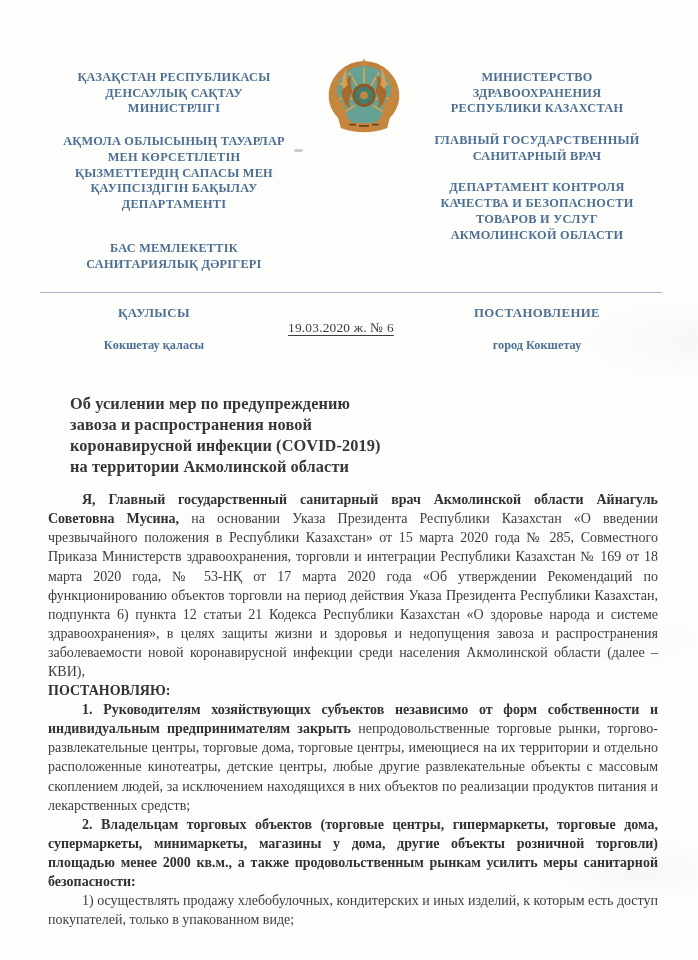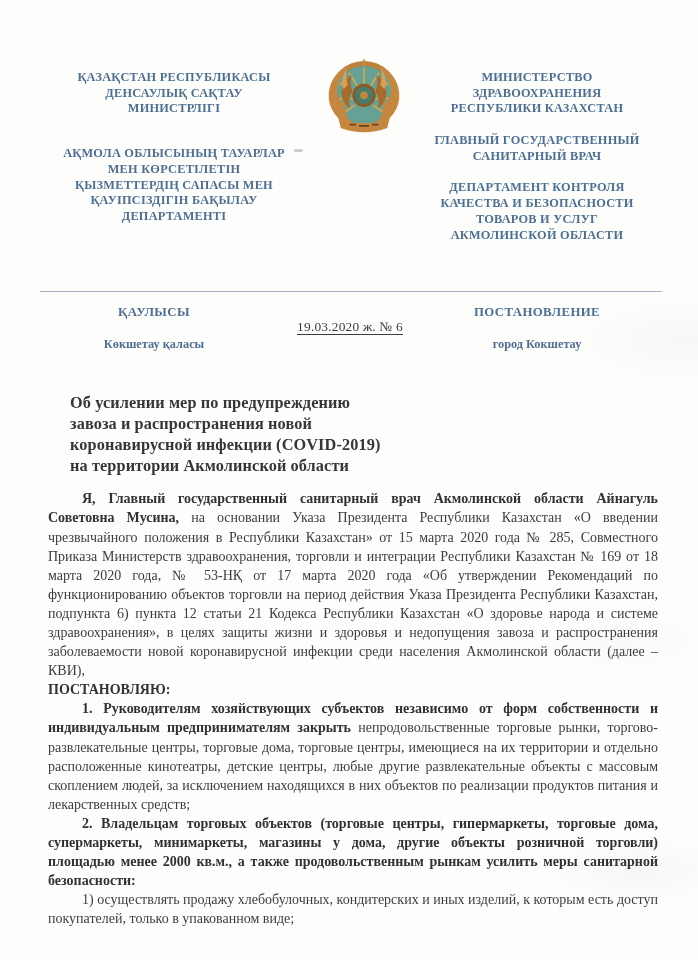--- a/index.html
+++ b/index.html
@@ -20,32 +20,32 @@
   .hdr{display:flex;justify-content:space-between;padding:54px 36px 0 40px;}
   .hcol{
     text-align:center;color:#4d6f94;font-weight:bold;
     font-size:12.3px;line-height:15.8px;letter-spacing:.25px;
     white-space:pre-line;
   }
   .hcol-left{width:268px;}
   .hcol-right{width:250px;}
   .hmid{flex:1;display:flex;justify-content:center;align-items:flex-start;}
   .hblock{white-space:pre-line;}
-  .hcol-left .b1{margin-bottom:13px;}
+  .hcol-left .b1{margin-bottom:1px;}
   .hcol-left .b2{margin-bottom:12px;}
   .hcol-right .b1{}
   .hcol-right .b2{margin-bottom:28px;}
   .emblem-wrap{margin-top:0;margin-left:8px;filter:blur(.35px) saturate(.95);}
   .rule{margin:4px 36px 0 40px;border-top:1.7px solid #a7b4c1;height:0;}
   
   .meta{display:flex;justify-content:space-between;padding:13px 36px 0 20px;}
   .mcol{text-align:center;color:#4d6f94;font-weight:bold;}
   .mcol-left{width:268px;}
   .mcol-right{width:250px;}
-  .mmid{flex:1;display:flex;flex-direction:column;align-items:center;}
+  .mmid{flex:1;display:flex;flex-direction:column;align-items:flex-start;}
   .act-type{font-size:12.8px;letter-spacing:.4px;}
   .act-city{margin-top:17px;font-size:12.3px;text-align:center;}
   .act-date{
     margin-top:14px;font-size:13.4px;letter-spacing:.2px;
     text-decoration:underline;text-underline-offset:3px;
   }
   
   .doc-title{
     margin:40px 36px 0 70px;
     font-weight:bold;font-size:16.3px;line-height:21px;
@@ -74,20 +74,22 @@
   <div class="hdr">
     <div class="hcol hcol-left">
       <div class="hblock b1">ҚАЗАҚСТАН РЕСПУБЛИКАСЫ
 ДЕНСАУЛЫҚ САҚТАУ
 МИНИСТРЛІГІ</div>
       <div class="hblock b2">АҚМОЛА ОБЛЫСЫНЫҢ ТАУАРЛАР
 МЕН КӨРСЕТІЛЕТІН
 ҚЫЗМЕТТЕРДІҢ САПАСЫ МЕН
 ҚАУІПСІЗДІГІН БАҚЫЛАУ
 ДЕПАРТАМЕНТІ</div>
+      <div class="hblock b3">БАС МЕМЛЕКЕТТІК
+САНИТАРИЯЛЫҚ ДӘРІГЕРІ</div>
     </div>
 
     <div class="hmid">
       <div class="emblem-wrap">
         <svg width="88" height="86" viewBox="0 0 100 100" aria-hidden="true">
           <defs>
             <g id="wing">
               <path d="M33,13 C19,19 10,31 9,46 C8,61 16,73 28,81 L37,83 C30,74 27,66 28,58 C22,55 18,48 19,40 C20,30 26,21 33,13 Z" fill="#c8873b"></path>
               <path d="M36,24 C28,29 24,37 24,45 C24,53 28,59 34,63 C32,55 33,48 37,43 C34,37 34,30 36,24 Z" fill="#aa6b27"></path>
               <path d="M30,16 C24,26 23,34 26,41 L31,36 C29,29 29,22 30,16 Z" fill="#dd9f52"></path>

